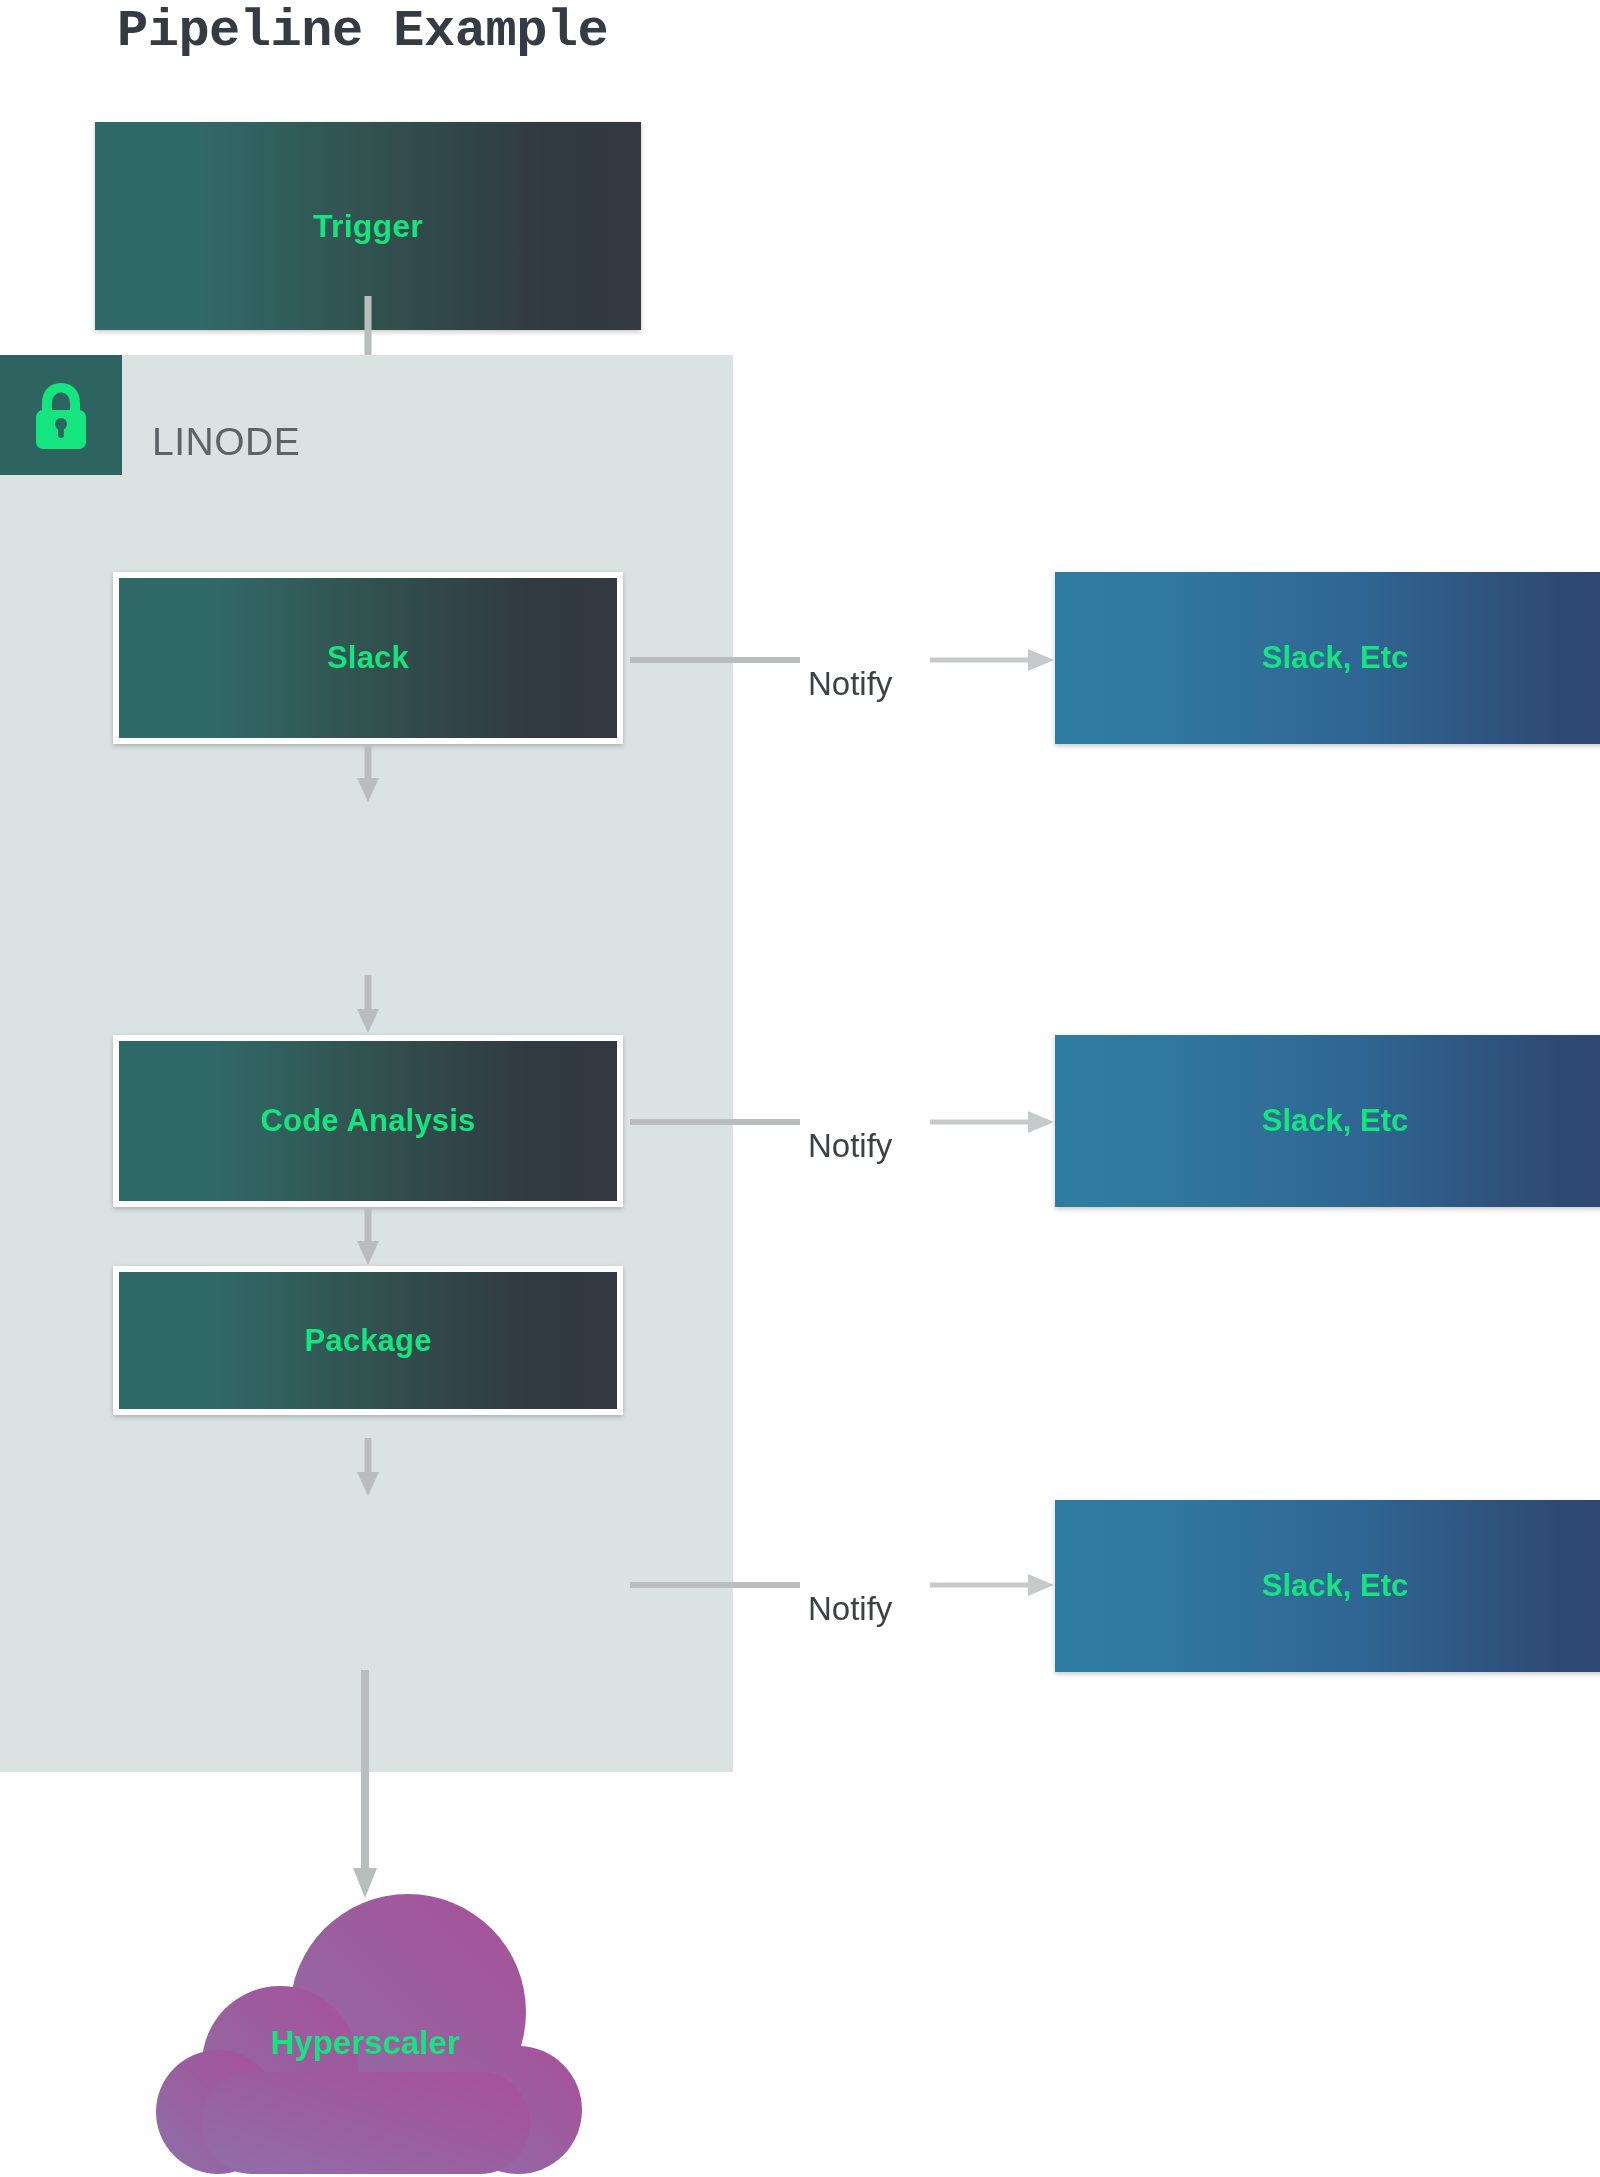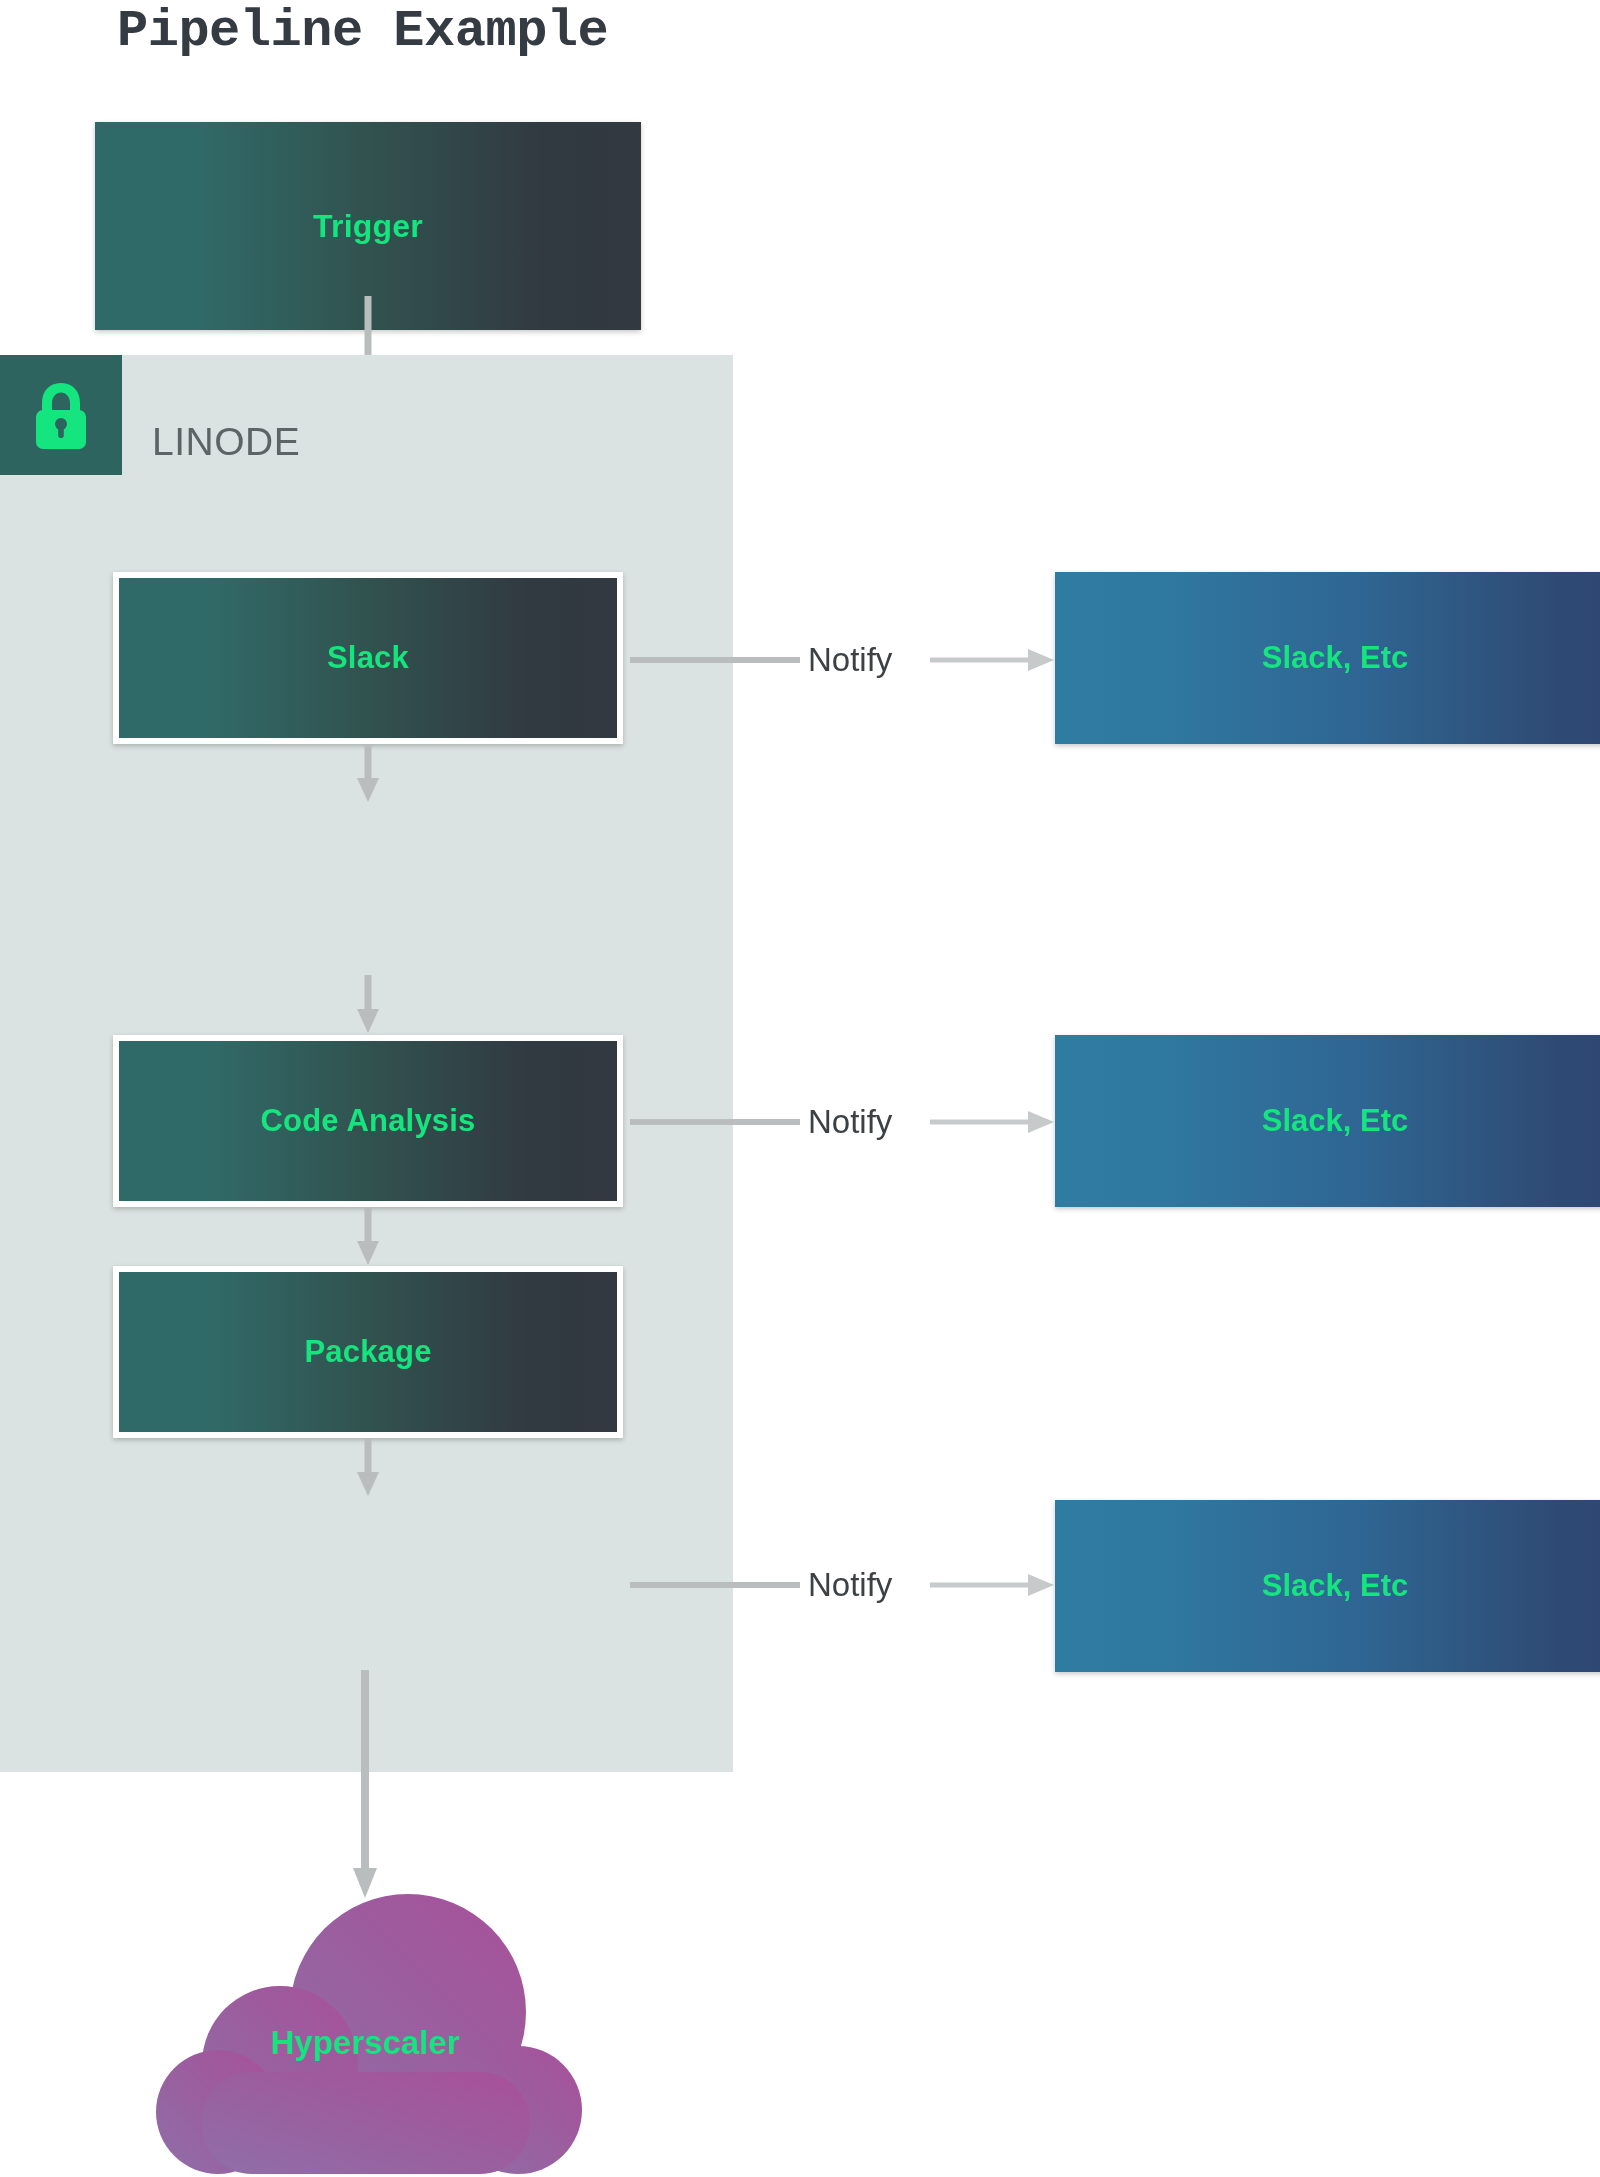--- a/index.html
+++ b/index.html
@@ -107,20 +107,21 @@
   }
   .h-conn {
     position: absolute;
     height: 40px;
   }
   .notify-label {
     position: absolute;
     font-size: 33px;
     color: #3d4144;
     white-space: nowrap;
+    margin-top: 24px;
   }
 
   
   .cloud-wrap {
     position: absolute;
     left: 140px;
     top: 1894px;
     width: 450px;
     height: 283px;
   }
@@ -178,21 +179,21 @@
   </svg>
 
   <div class="stage framed" style="left:113px; top:1035px; width:510px; height:172px;">
     <span class="stage-label">Code Analysis</span>
   </div>
   <svg class="v-arrow" style="left:355px; top:1207px; height:60px;" viewBox="0 0 26 60" preserveAspectRatio="none">
     <line x1="13" y1="0" x2="13" y2="38" stroke="#b9bdbd" stroke-width="7"></line>
     <polygon points="13,58 2,34 24,34" fill="#b9bdbd"></polygon>
   </svg>
 
-  <div class="stage framed" style="left:113px; top:1266px; width:510px; height:172px;">
+  <div class="stage framed" style="left:113px; top:1266px; width:510px; height:149px;">
     <span class="stage-label">Package</span>
   </div>
   <svg class="v-arrow" style="left:355px; top:1438px; height:60px;" viewBox="0 0 26 60" preserveAspectRatio="none">
     <line x1="13" y1="0" x2="13" y2="38" stroke="#b9bdbd" stroke-width="7"></line>
     <polygon points="13,58 2,34 24,34" fill="#b9bdbd"></polygon>
   </svg>
 
 
   <svg class="v-arrow" style="left:352px; top:1670px; height:230px;" viewBox="0 0 26 230" preserveAspectRatio="none">
     <line x1="13" y1="0" x2="13" y2="202" stroke="#b9bdbd" stroke-width="8"></line>

